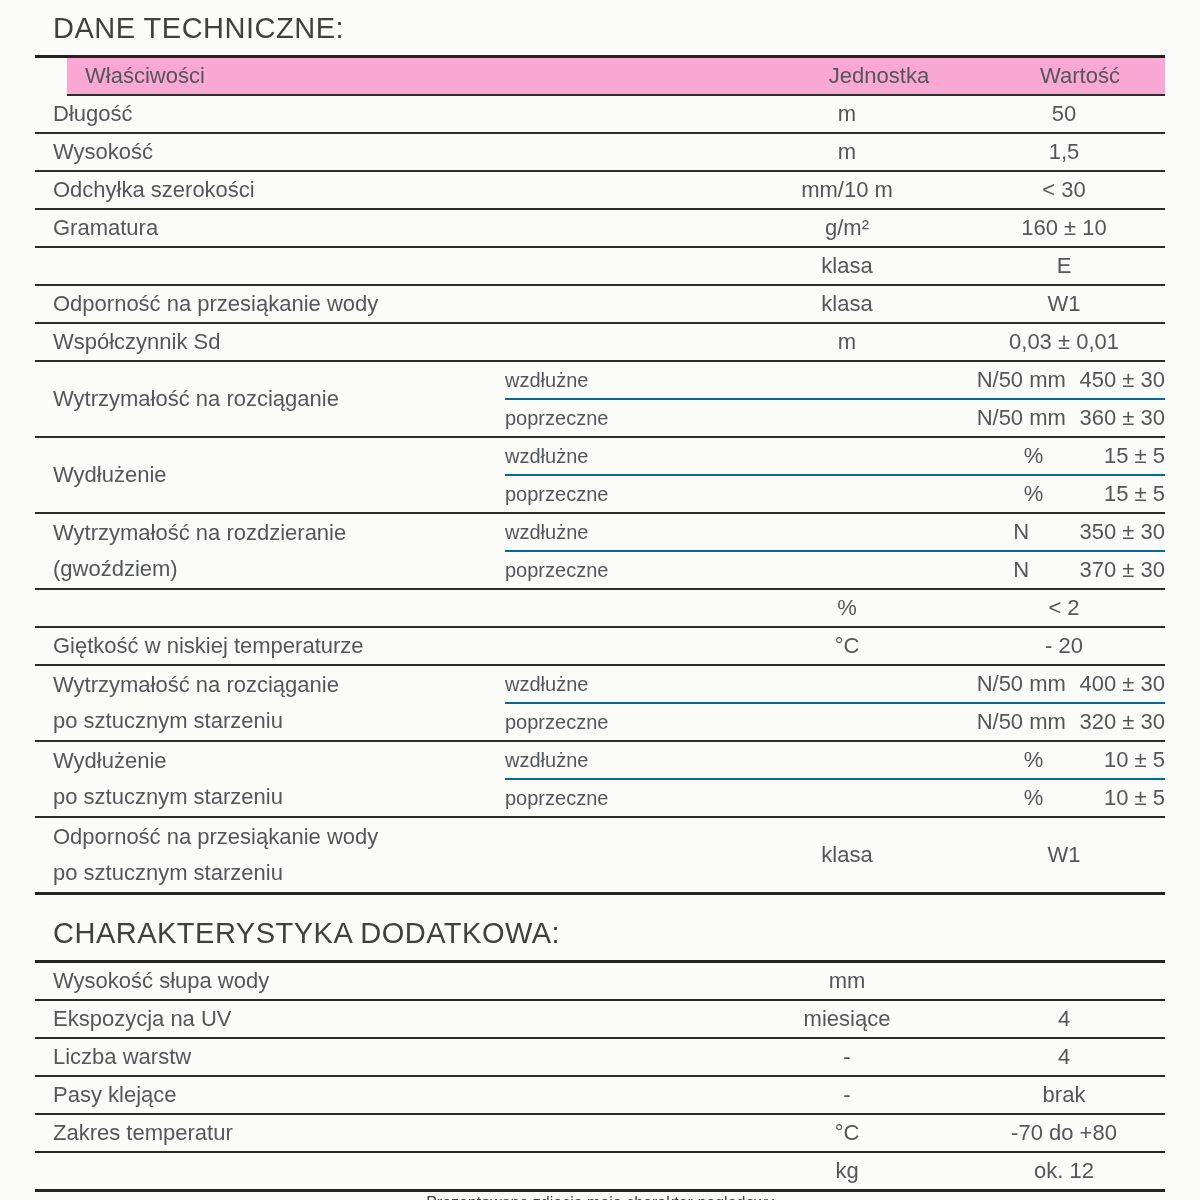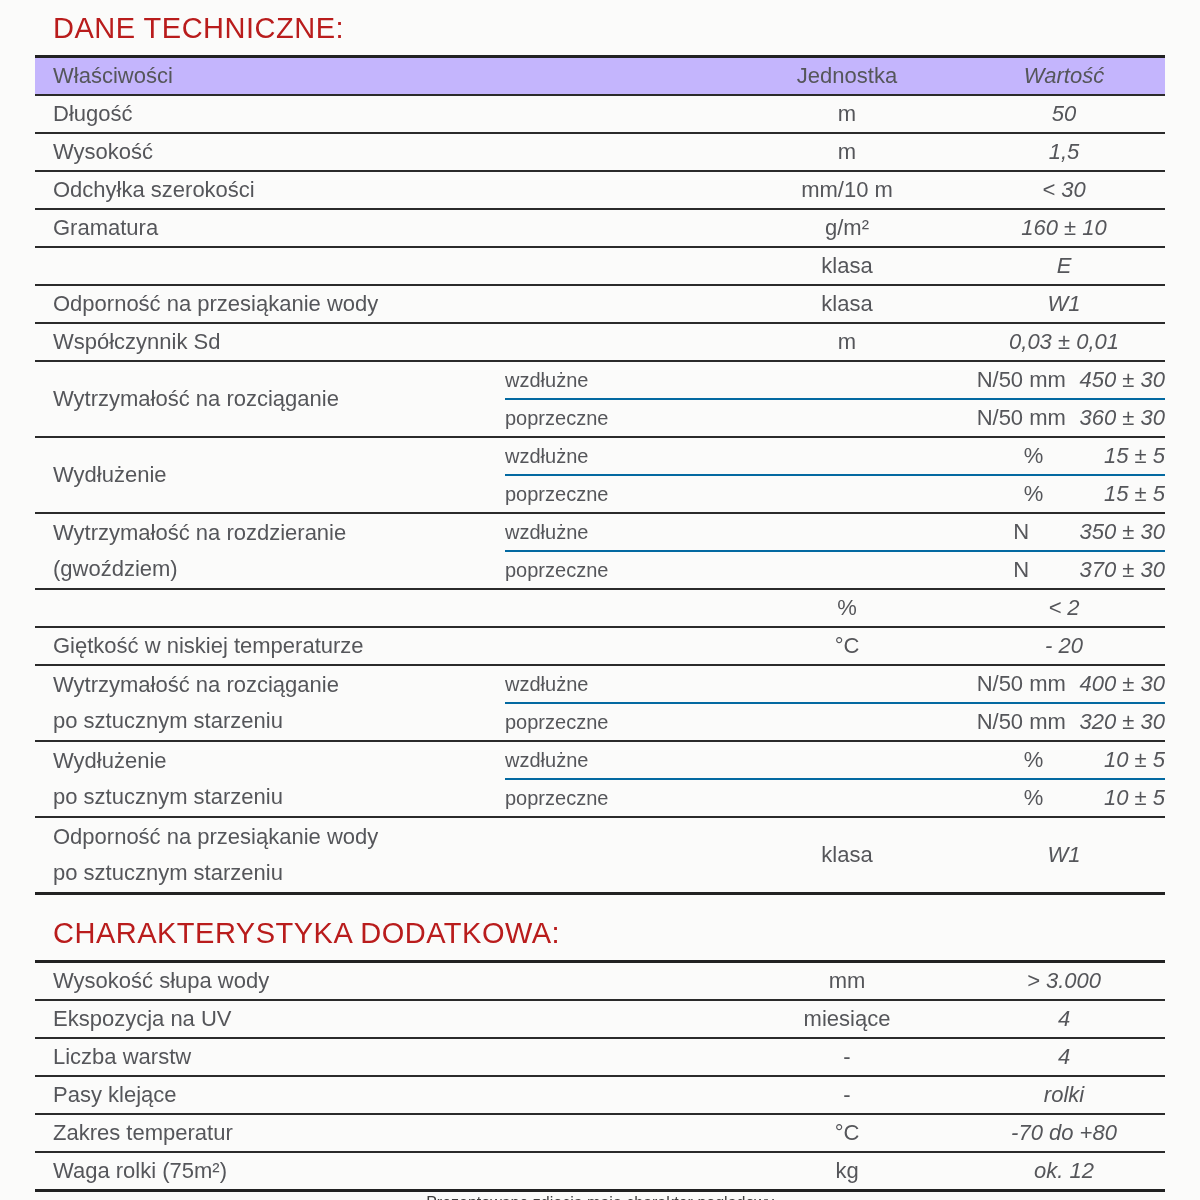--- a/index.html
+++ b/index.html
@@ -8,51 +8,51 @@
     background: #fbfbfa;
     font-family: "Liberation Sans", sans-serif;
     color: #55565a;
     overflow: hidden;
   }
   .page { padding: 6px 35px 0 35px; }
 
   .section-title {
     font-size: 29px;
     letter-spacing: 0.5px;
-    color: #b91c1c;
+    color: #404040;
     margin: 6px 0 10px 18px;
     font-weight: 400;
   }
   .section-title.second { margin-top: 22px; }
 
   .tbl {
     width: 1130px;
     border-top: 3px solid #222;
     border-bottom: 3px solid #222;
   }
   .row {
     display: grid;
     grid-template-columns: 470px 226px 232px 1fr;
     min-height: 36px;
     border-bottom: 2px solid #2b2b2b;
     align-items: stretch;
   }
   .row:last-child { border-bottom: none; }
 
-  .hdr { background: #c4b5fd; min-height: 34px; }
+  .hdr { background: #f9a8d4; min-height: 34px; margin-left: 32px; }
 
   .cell {
     display: flex;
     align-items: center;
     font-size: 22px;
     line-height: 36px;
   }
   .prop  { grid-column: 1 / 3; padding-left: 18px; white-space: pre-line; }
   .unit  { grid-column: 3 / 4; justify-content: center; text-align: left; }
-  .val   { grid-column: 4 / 5; justify-content: center; text-align: left; font-style: italic; }
+  .val   { grid-column: 4 / 5; justify-content: center; text-align: left; }
 
   .dual  { min-height: 74px; }
   .dual .prop, .tall .prop { grid-column: 1 / 2; }
   .tall  { min-height: 74px; }
   .tall .unit, .tall .val { grid-column-start: auto; }
   .tall .unit { grid-column: 3 / 4; }
   .tall .val  { grid-column: 4 / 5; }
 
   .subwrap {
     grid-column: 2 / 5;
@@ -235,49 +235,47 @@
 
   </div>
 
   <div class="section-title second">CHARAKTERYSTYKA DODATKOWA:</div>
 
   <div class="tbl">
 
     <div class="row">
       <div class="cell prop">Wysokość słupa wody</div>
       <div class="cell unit">mm</div>
-      <div class="cell val">&gt; 3.000</div>
     </div>
 
     <div class="row">
       <div class="cell prop">Ekspozycja na UV</div>
       <div class="cell unit">miesiące</div>
       <div class="cell val">4</div>
     </div>
 
     <div class="row">
       <div class="cell prop">Liczba warstw</div>
       <div class="cell unit">-</div>
       <div class="cell val">4</div>
     </div>
 
     <div class="row">
       <div class="cell prop">Pasy klejące</div>
       <div class="cell unit">-</div>
-      <div class="cell val">rolki</div>
+      <div class="cell val">brak</div>
     </div>
 
     <div class="row">
       <div class="cell prop">Zakres temperatur</div>
       <div class="cell unit">°C</div>
       <div class="cell val">-70 do +80</div>
     </div>
 
     <div class="row">
-      <div class="cell prop">Waga rolki (75m²)</div>
       <div class="cell unit">kg</div>
       <div class="cell val">ok. 12</div>
     </div>
 
   </div>
 
   <div class="footer">Prezentowane zdjęcia mają charakter poglądowy</div>
 
 </div>
 

